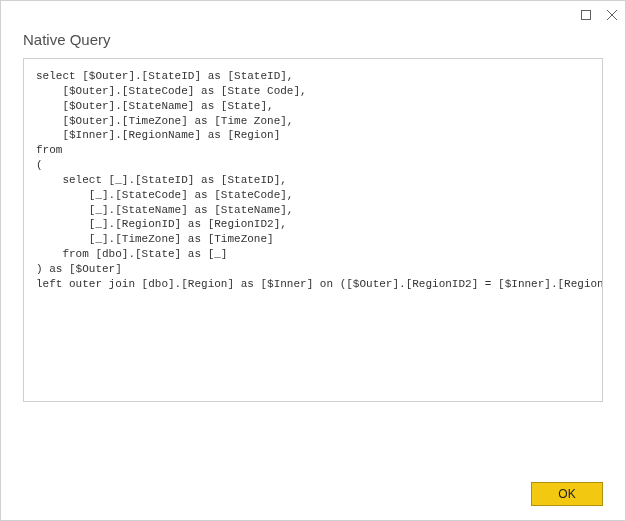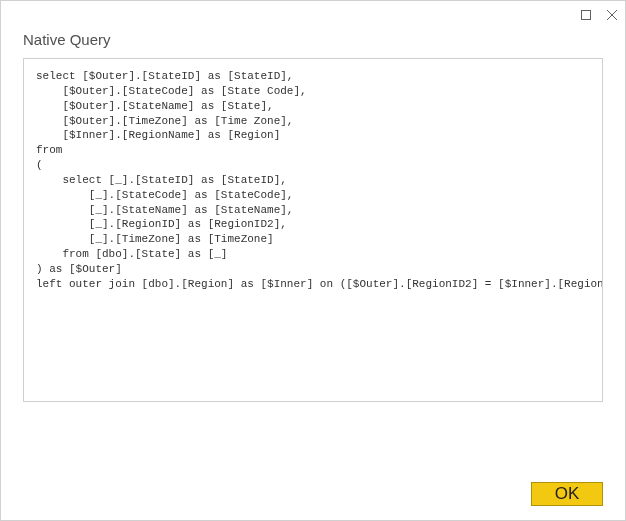--- a/index.html
+++ b/index.html
@@ -63,21 +63,21 @@
     }
     .footer {
       position: absolute;
       bottom: 14px;
       right: 22px;
     }
     .ok-button {
       background: #f2c811;
       border: 1px solid #b0910c;
       font-family: "Segoe UI", Arial, sans-serif;
-      font-size: 17px;
+      font-size: 12px;
       color: #222;
       width: 72px;
       height: 24px;
       text-align: center;
       line-height: 22px;
       cursor: pointer;
     }
   </style>
 </head>
 <body>

